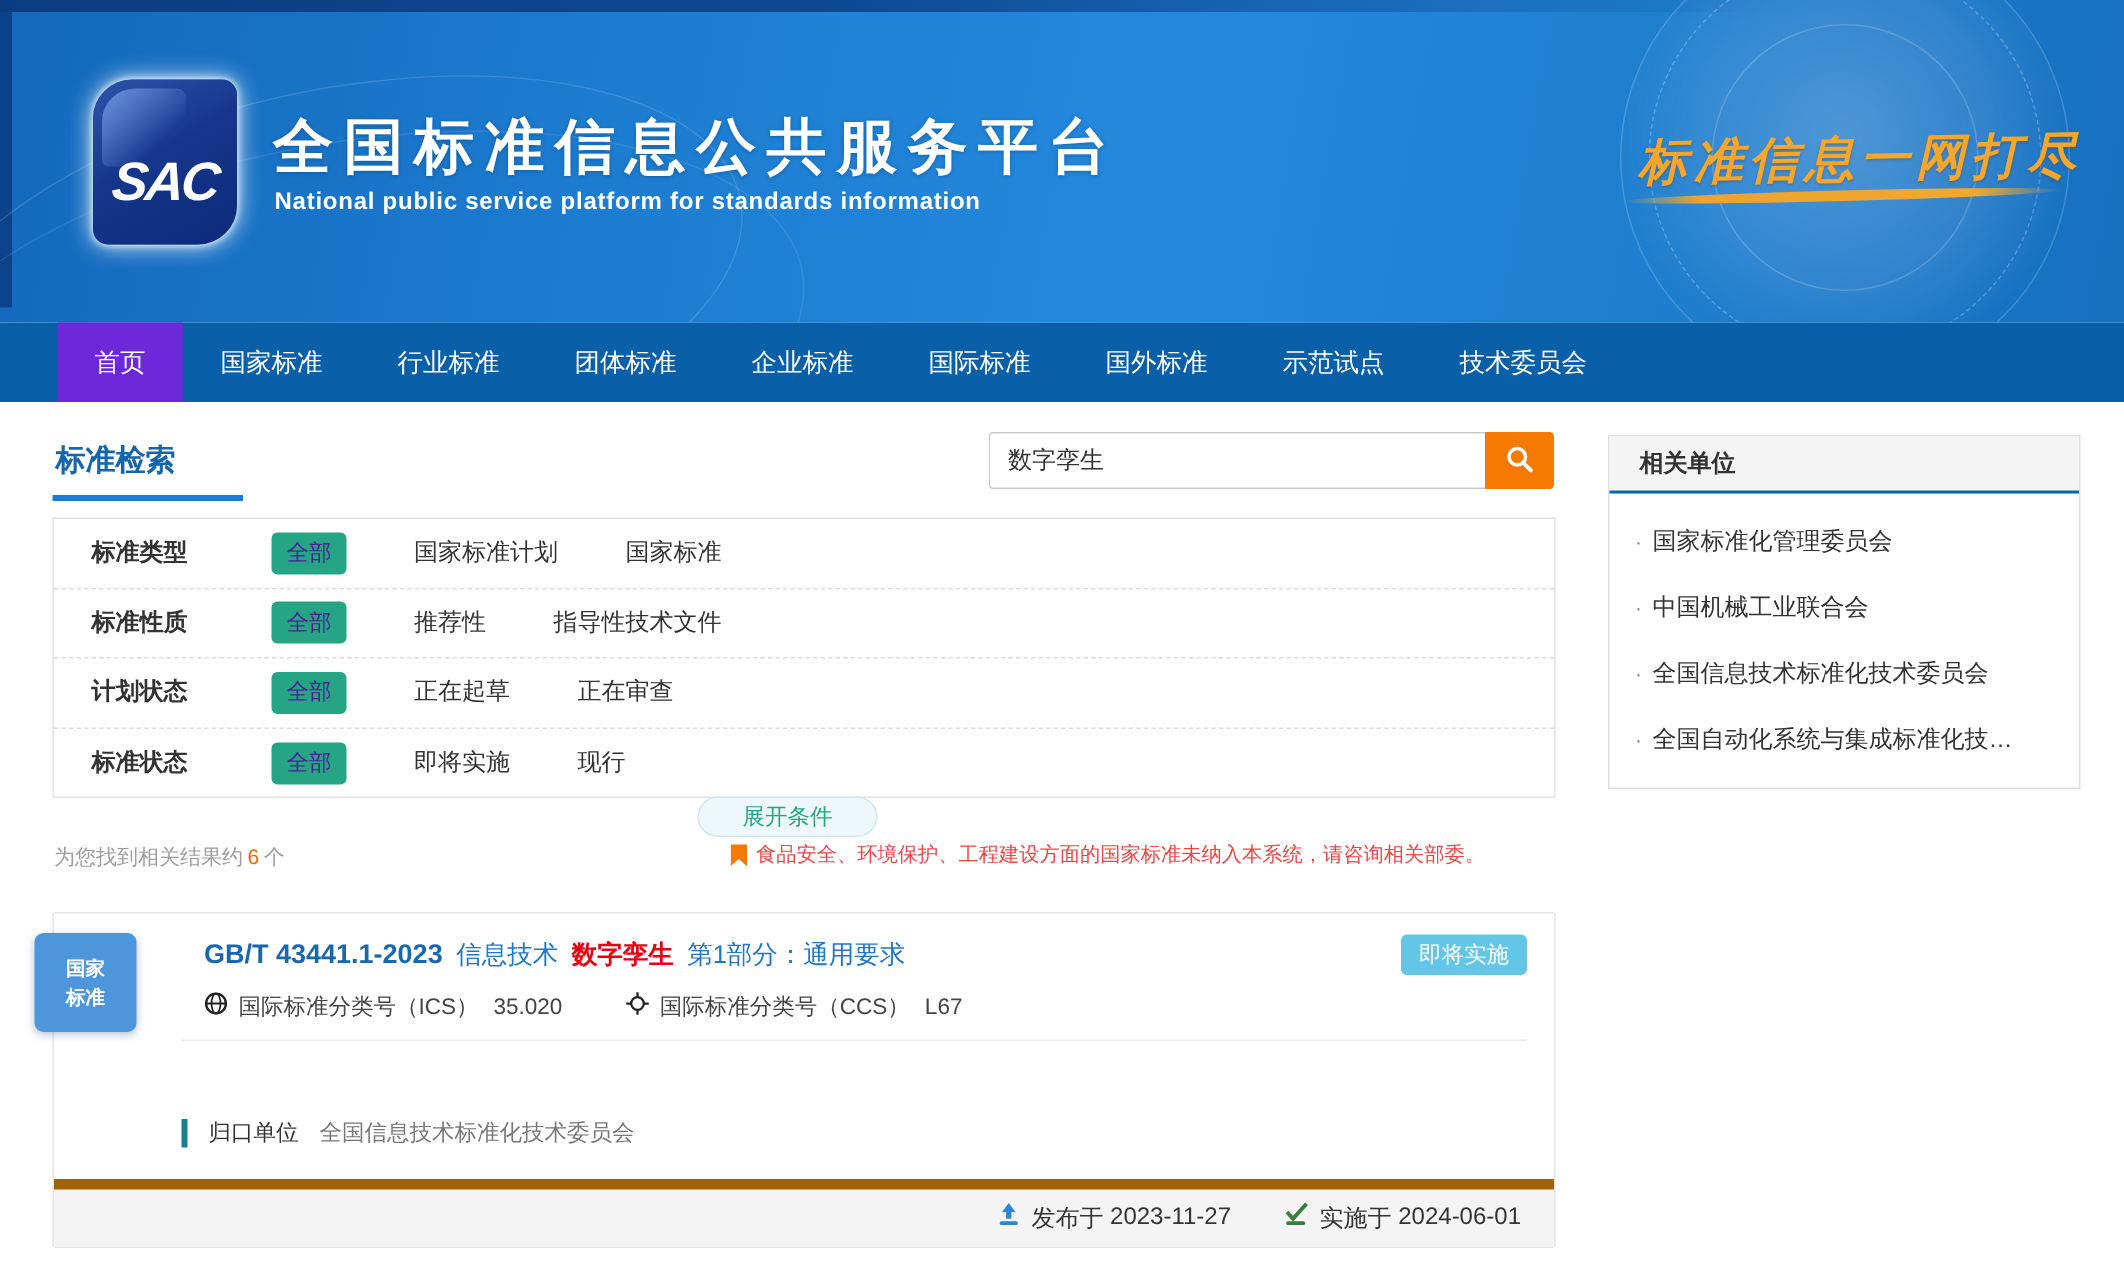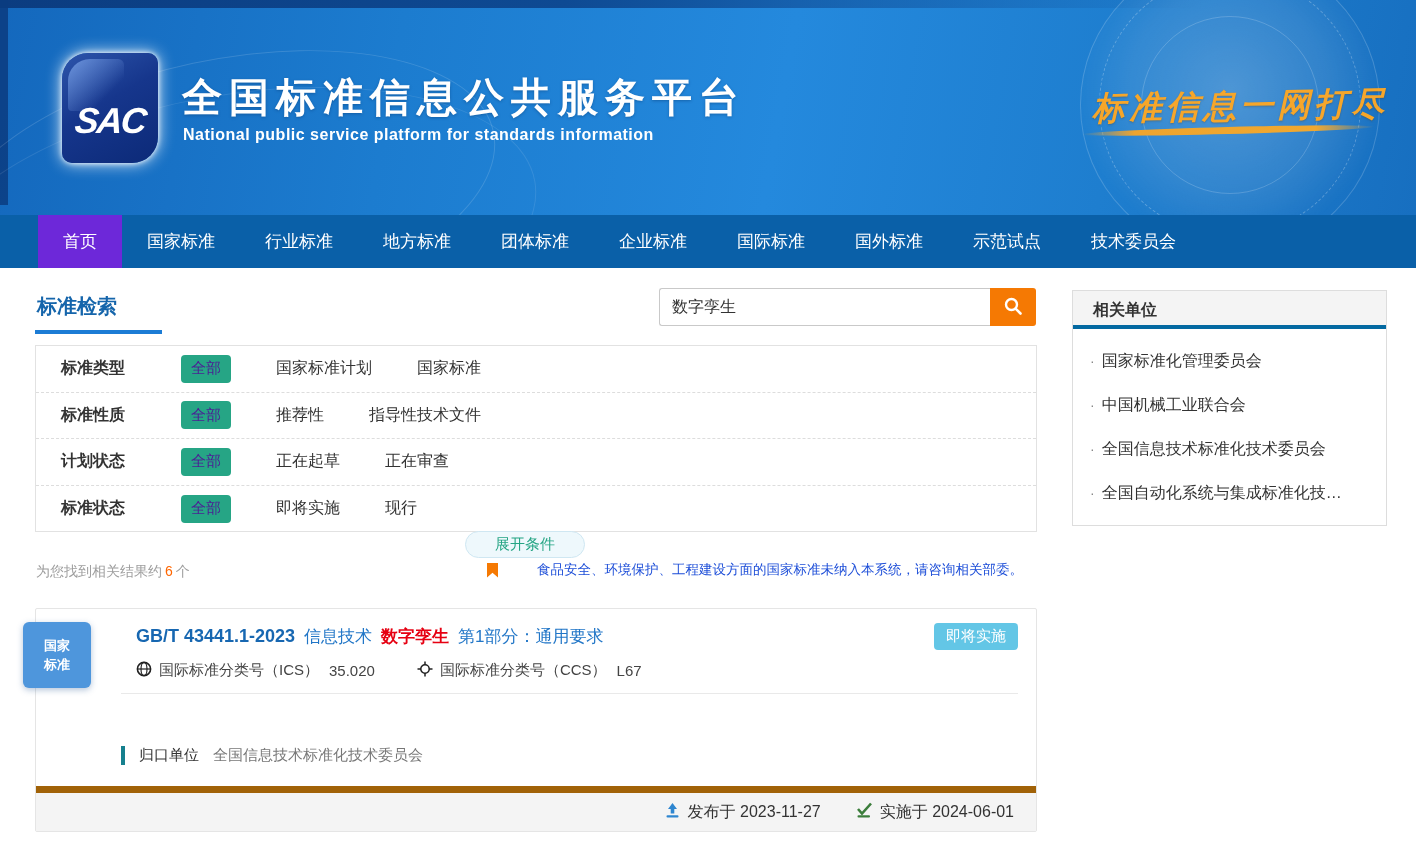--- a/index.html
+++ b/index.html
@@ -74,21 +74,21 @@
   .expand-btn { position:absolute; left:525px; top:531px; transform:translateX(-50%); width:120px; height:27px;
     background:#eef8fc; border:1px solid #cfe7f2; border-radius:14px; color:#26a585; font-size:15px;
     display:flex; align-items:center; justify-content:center; cursor:pointer; }
 
   
   .result-summary { position:absolute; left:36px; top:563px; font-size:14px; color:#9d9d9d; }
   .result-summary .count { color:#ff6600; margin:0 3px; }
   .notice { position:absolute; left:487px; top:561px; display:flex; align-items:center; }
   .bookmark { width:11px; height:15px; background:#f57903; margin-right:6px;
     clip-path:polygon(0 0,100% 0,100% 100%,50% 68%,0 100%); }
-  .notice-text { font-size:13.5px; color:#1d4ed8;margin-left:33px; }
+  .notice-text { font-size:13.5px; color:#ef4444; }
 
   
   .card { position:absolute; left:35px; top:608px; width:1002px; height:224px; border:1px solid #e5e5e5;
     border-radius:2px; background:#fff; }
   .badge { position:absolute; left:-13px; top:13px; width:68px; height:66px; background:#4e96dc; border-radius:6px;
     box-shadow:0 2px 6px rgba(40,90,150,.35); color:#fff; font-size:13px; font-weight:bold; line-height:1.5;
     display:flex; flex-direction:column; align-items:center; justify-content:center; }
   .card-title { position:absolute; left:100px; top:16px; display:flex; align-items:baseline; gap:9px; white-space:nowrap; }
   .card-code { font-size:18px; font-weight:bold; color:#1767b1; cursor:pointer; }
   .card-t { font-size:17px; color:#2176c7; cursor:pointer; }
@@ -104,21 +104,21 @@
   .field-bar { width:4px; height:19px; background:#16808e; margin-right:14px; }
   .field-label { font-size:15px; color:#333; margin-right:14px; }
   .field-value { font-size:15px; color:#777; }
   .card-footer { position:absolute; left:0; right:0; bottom:0; height:45px; background:#f4f4f4; border-top:7px solid #a16207;
     display:flex; align-items:center; justify-content:flex-end; padding-right:22px; }
   .date-grp { display:flex; align-items:center; margin-left:34px; font-size:16px; color:#333; }
   .date-grp svg { margin-right:7px; }
 
   
   .sidebar { position:absolute; left:1072px; top:290px; width:315px; border:1px solid #ddd; background:#fff; }
-  .sidebar-header { height:38px; line-height:38px; background:#f4f4f4; border-bottom:4px solid #0369a1;
+  .sidebar-header { height:38px; line-height:38px; background:#f4f4f4; border-bottom:2px solid #0369a1;
     font-size:16px; font-weight:bold; color:#333; padding-left:20px; }
   .sidebar-item { height:44px; display:flex; align-items:center; padding-left:17px; font-size:16px; color:#333; cursor:pointer; white-space:nowrap; overflow:hidden; }
   .sidebar-item .dot { color:#888; margin-right:7px; font-size:14px; }
   .sidebar-pad { height:10px; }
 </style>
 </head>
 <body>
 
 <div class="stage">
 
@@ -135,21 +135,20 @@
     <div class="title-en">National public service platform  for standards information</div>
     <div class="slogan">标准信息一网打尽</div>
     <div class="slogan-stroke"></div>
   </div>
 
   <div class="nav">
     <div class="spacer"></div>
     <div class="nav-item active">首页</div>
     <div class="nav-item">国家标准</div>
     <div class="nav-item">行业标准</div>
-    <div class="nav-item">地方标准</div>
     <div class="nav-item">团体标准</div>
     <div class="nav-item">企业标准</div>
     <div class="nav-item">国际标准</div>
     <div class="nav-item">国外标准</div>
     <div class="nav-item">示范试点</div>
     <div class="nav-item">技术委员会</div>
   </div>
 
   <div class="section-title">标准检索</div>
   <div class="section-underline"></div>

